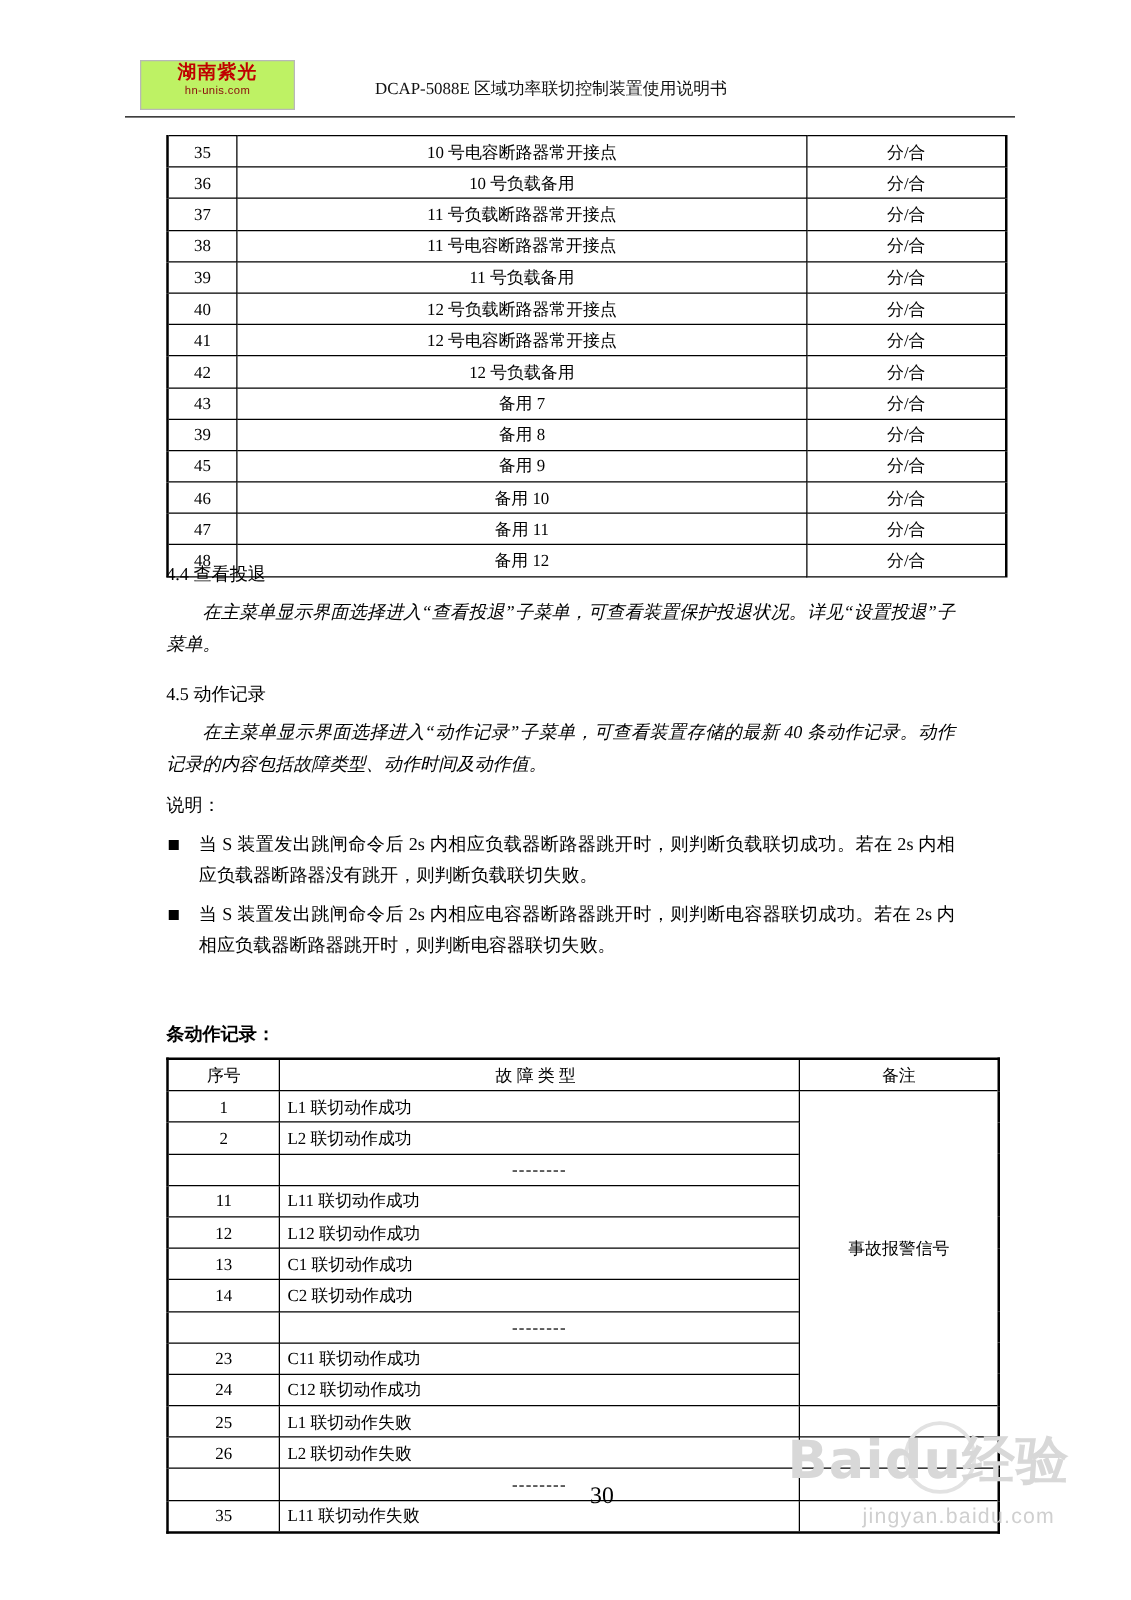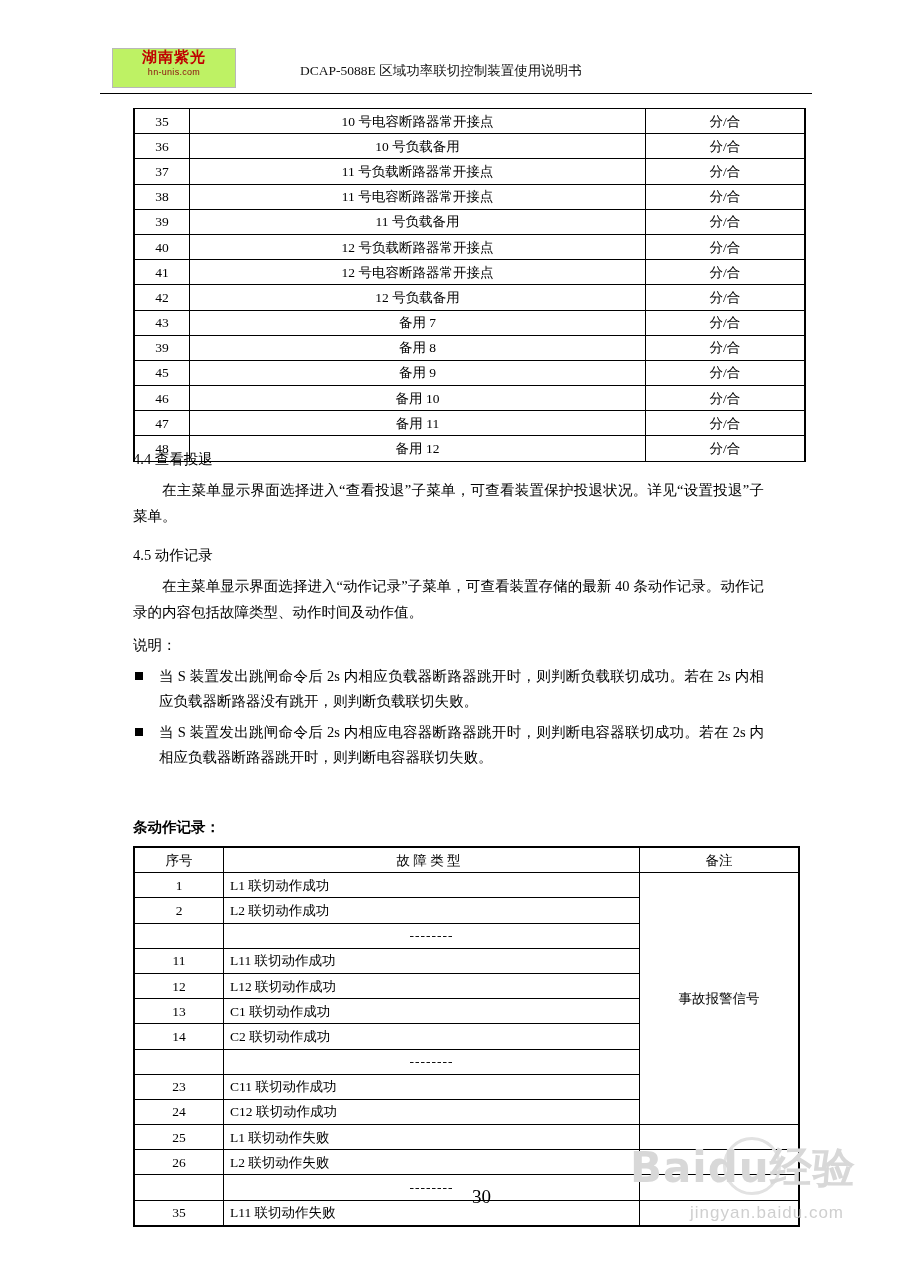--- a/index.html
+++ b/index.html
@@ -118,21 +118,21 @@
     white-space: nowrap;
   }
   .para {
     position: absolute;
     font-size: 14.5px;
     line-height: 26px;
     text-align: justify;
     text-justify: inter-ideograph;
     color: #000;
   }
-  .indent { text-indent: 2em; }
+  .indent { text-indent: 2em; font-style: italic; }
 
   .bullets {
     position: absolute;
     left: 133px;
     width: 631px;
   }
   .bullet-item {
     position: relative;
     padding-left: 26px;
     margin-bottom: 6px;

